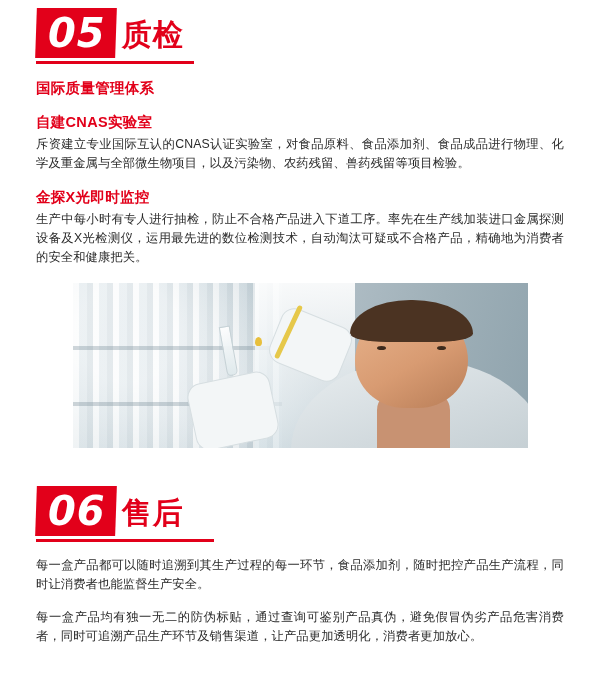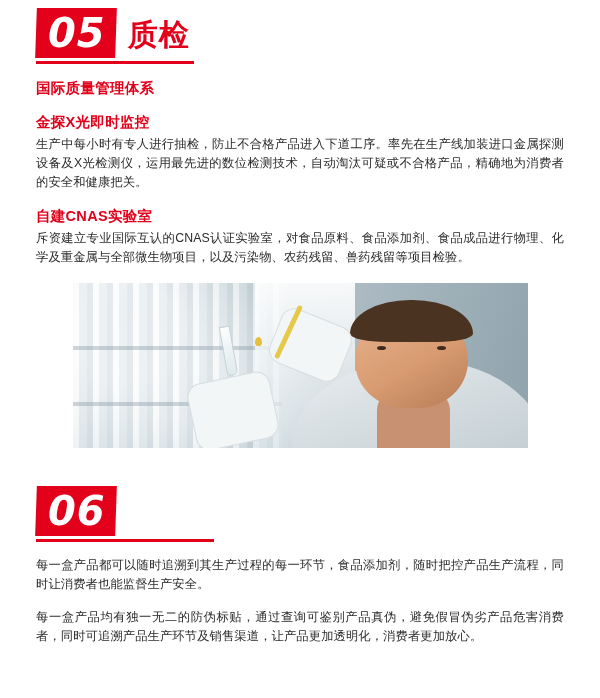--- a/index.html
+++ b/index.html
@@ -45,21 +45,21 @@
   .section-head .badge-text {
     display: inline-block;
     transform: skewX(2deg);
   }
   .section-head .cn {
     color: #e2001a;
     font-family: "DejaVu Sans", sans-serif;
     font-weight: bold;
     font-size: 30px;
     line-height: 46px;
-    margin-left: 12px;
+    margin-left: 6px;
     letter-spacing: 1px;
   }
   .head-underline {
     margin-top: 3px;
     height: 3px;
     background: #e2001a;
   }
   .head-underline.w1 { width: 158px; }
   .head-underline.w2 { width: 178px; }
 
@@ -245,27 +245,27 @@
       </div>
       <div class="cn">质检</div>
     </div>
     <div class="head-underline w1"></div>
 
     <div class="block">
       <div class="block-title">国际质量管理体系</div>
     </div>
 
     <div class="block">
+      <div class="block-title">自建CNAS实验室</div>
+      <div class="block-body">斥资建立专业国际互认的CNAS认证实验室，对食品原料、食品添加剂、食品成品进行物理、化学及重金属与全部微生物项目，以及污染物、农药残留、兽药残留等项目检验。</div>
+    </div>
+
+    <div class="block">
       <div class="block-title">金探X光即时监控</div>
       <div class="block-body">生产中每小时有专人进行抽检，防止不合格产品进入下道工序。率先在生产线加装进口金属探测设备及X光检测仪，运用最先进的数位检测技术，自动淘汰可疑或不合格产品，精确地为消费者的安全和健康把关。</div>
-    </div>
-
-    <div class="block">
-      <div class="block-title">自建CNAS实验室</div>
-      <div class="block-body">斥资建立专业国际互认的CNAS认证实验室，对食品原料、食品添加剂、食品成品进行物理、化学及重金属与全部微生物项目，以及污染物、农药残留、兽药残留等项目检验。</div>
     </div>
 
     <div class="photo-wrap">
       <div class="photo">
         <div class="bg"></div>
         <div class="shelf"></div>
         <div class="shelf-line a"></div>
         <div class="shelf-line b"></div>
         <div class="window"></div>
         <div class="shoulder"></div>
@@ -281,20 +281,21 @@
         <div class="drop"></div>
       </div>
     </div>
   </div>
 
   <div style="margin-top:30px;">
     <div class="section-head">
       <div class="badge">
         <span class="badge-text">06</span>
       </div>
+      <div class="cn">售后</div>
     </div>
     <div class="head-underline w2"></div>
 
     <div class="block">
       <div class="block-body">每一盒产品都可以随时追溯到其生产过程的每一环节，食品添加剂，随时把控产品生产流程，同时让消费者也能监督生产安全。</div>
     </div>
 
     <div class="block">
       <div class="block-body">每一盒产品均有独一无二的防伪标贴，通过查询可鉴别产品真伪，避免假冒伪劣产品危害消费者，同时可追溯产品生产环节及销售渠道，让产品更加透明化，消费者更加放心。</div>
     </div>

